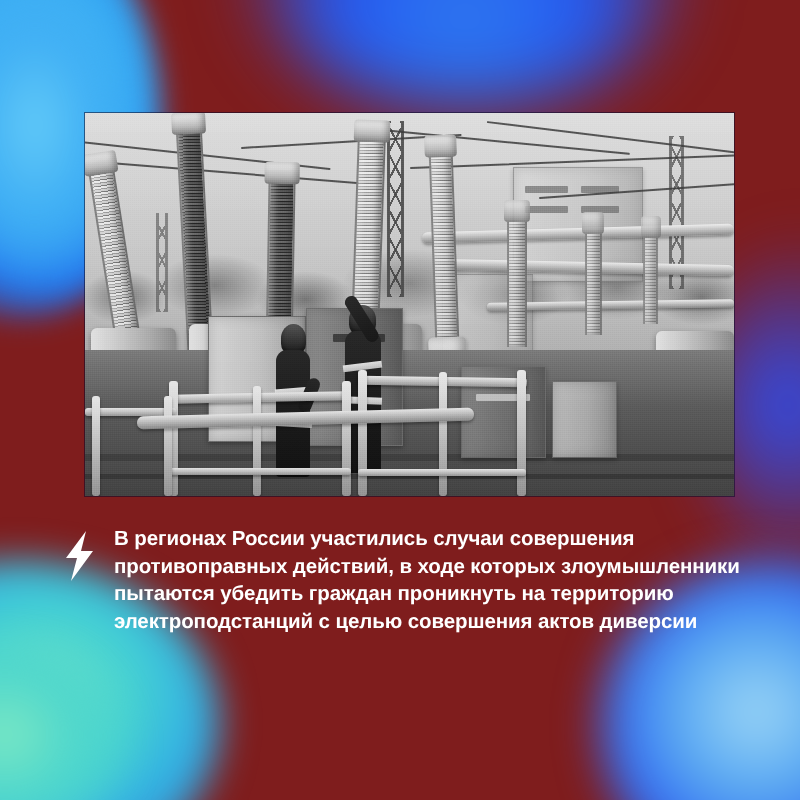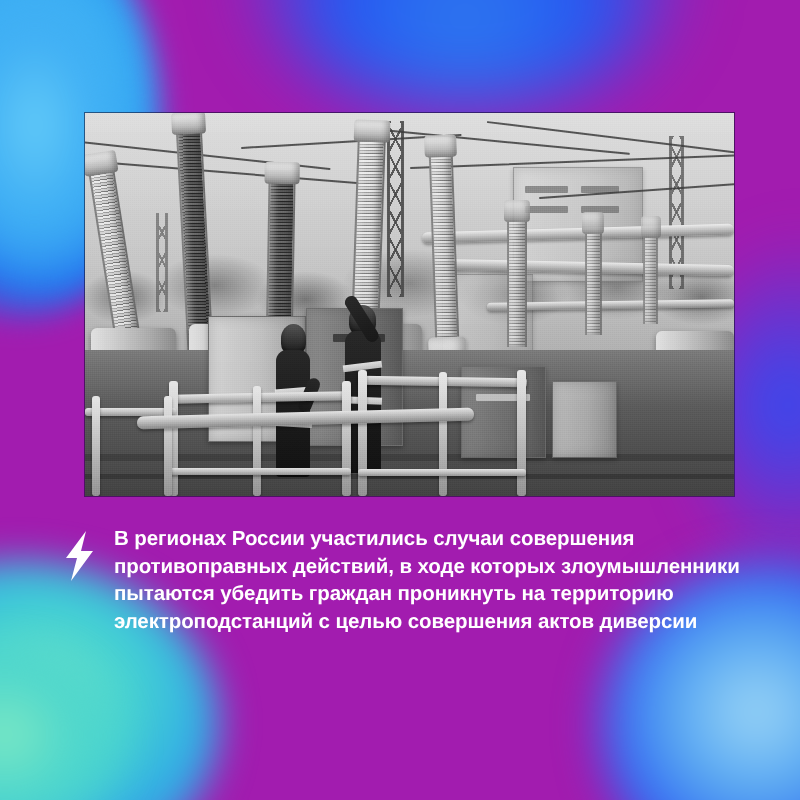--- a/index.html
+++ b/index.html
@@ -9,21 +9,21 @@
     width:800px; height:800px;
     overflow:hidden;
     background:#1410F5;
     font-family:"Liberation Sans", sans-serif;
   }
 
   
   .card {
     position:relative;
     width:800px; height:800px;
-    background:#a21caf;
+    background:#7f1d1d;
     overflow:hidden;
   }
 
   
   .blob { position:absolute; border-radius:50%; filter:blur(26px); pointer-events:none; }
 
   .blob-tl {
     left:-150px; top:-120px;
     width:310px; height:440px;
     background:radial-gradient(ellipse at 62% 46%,

